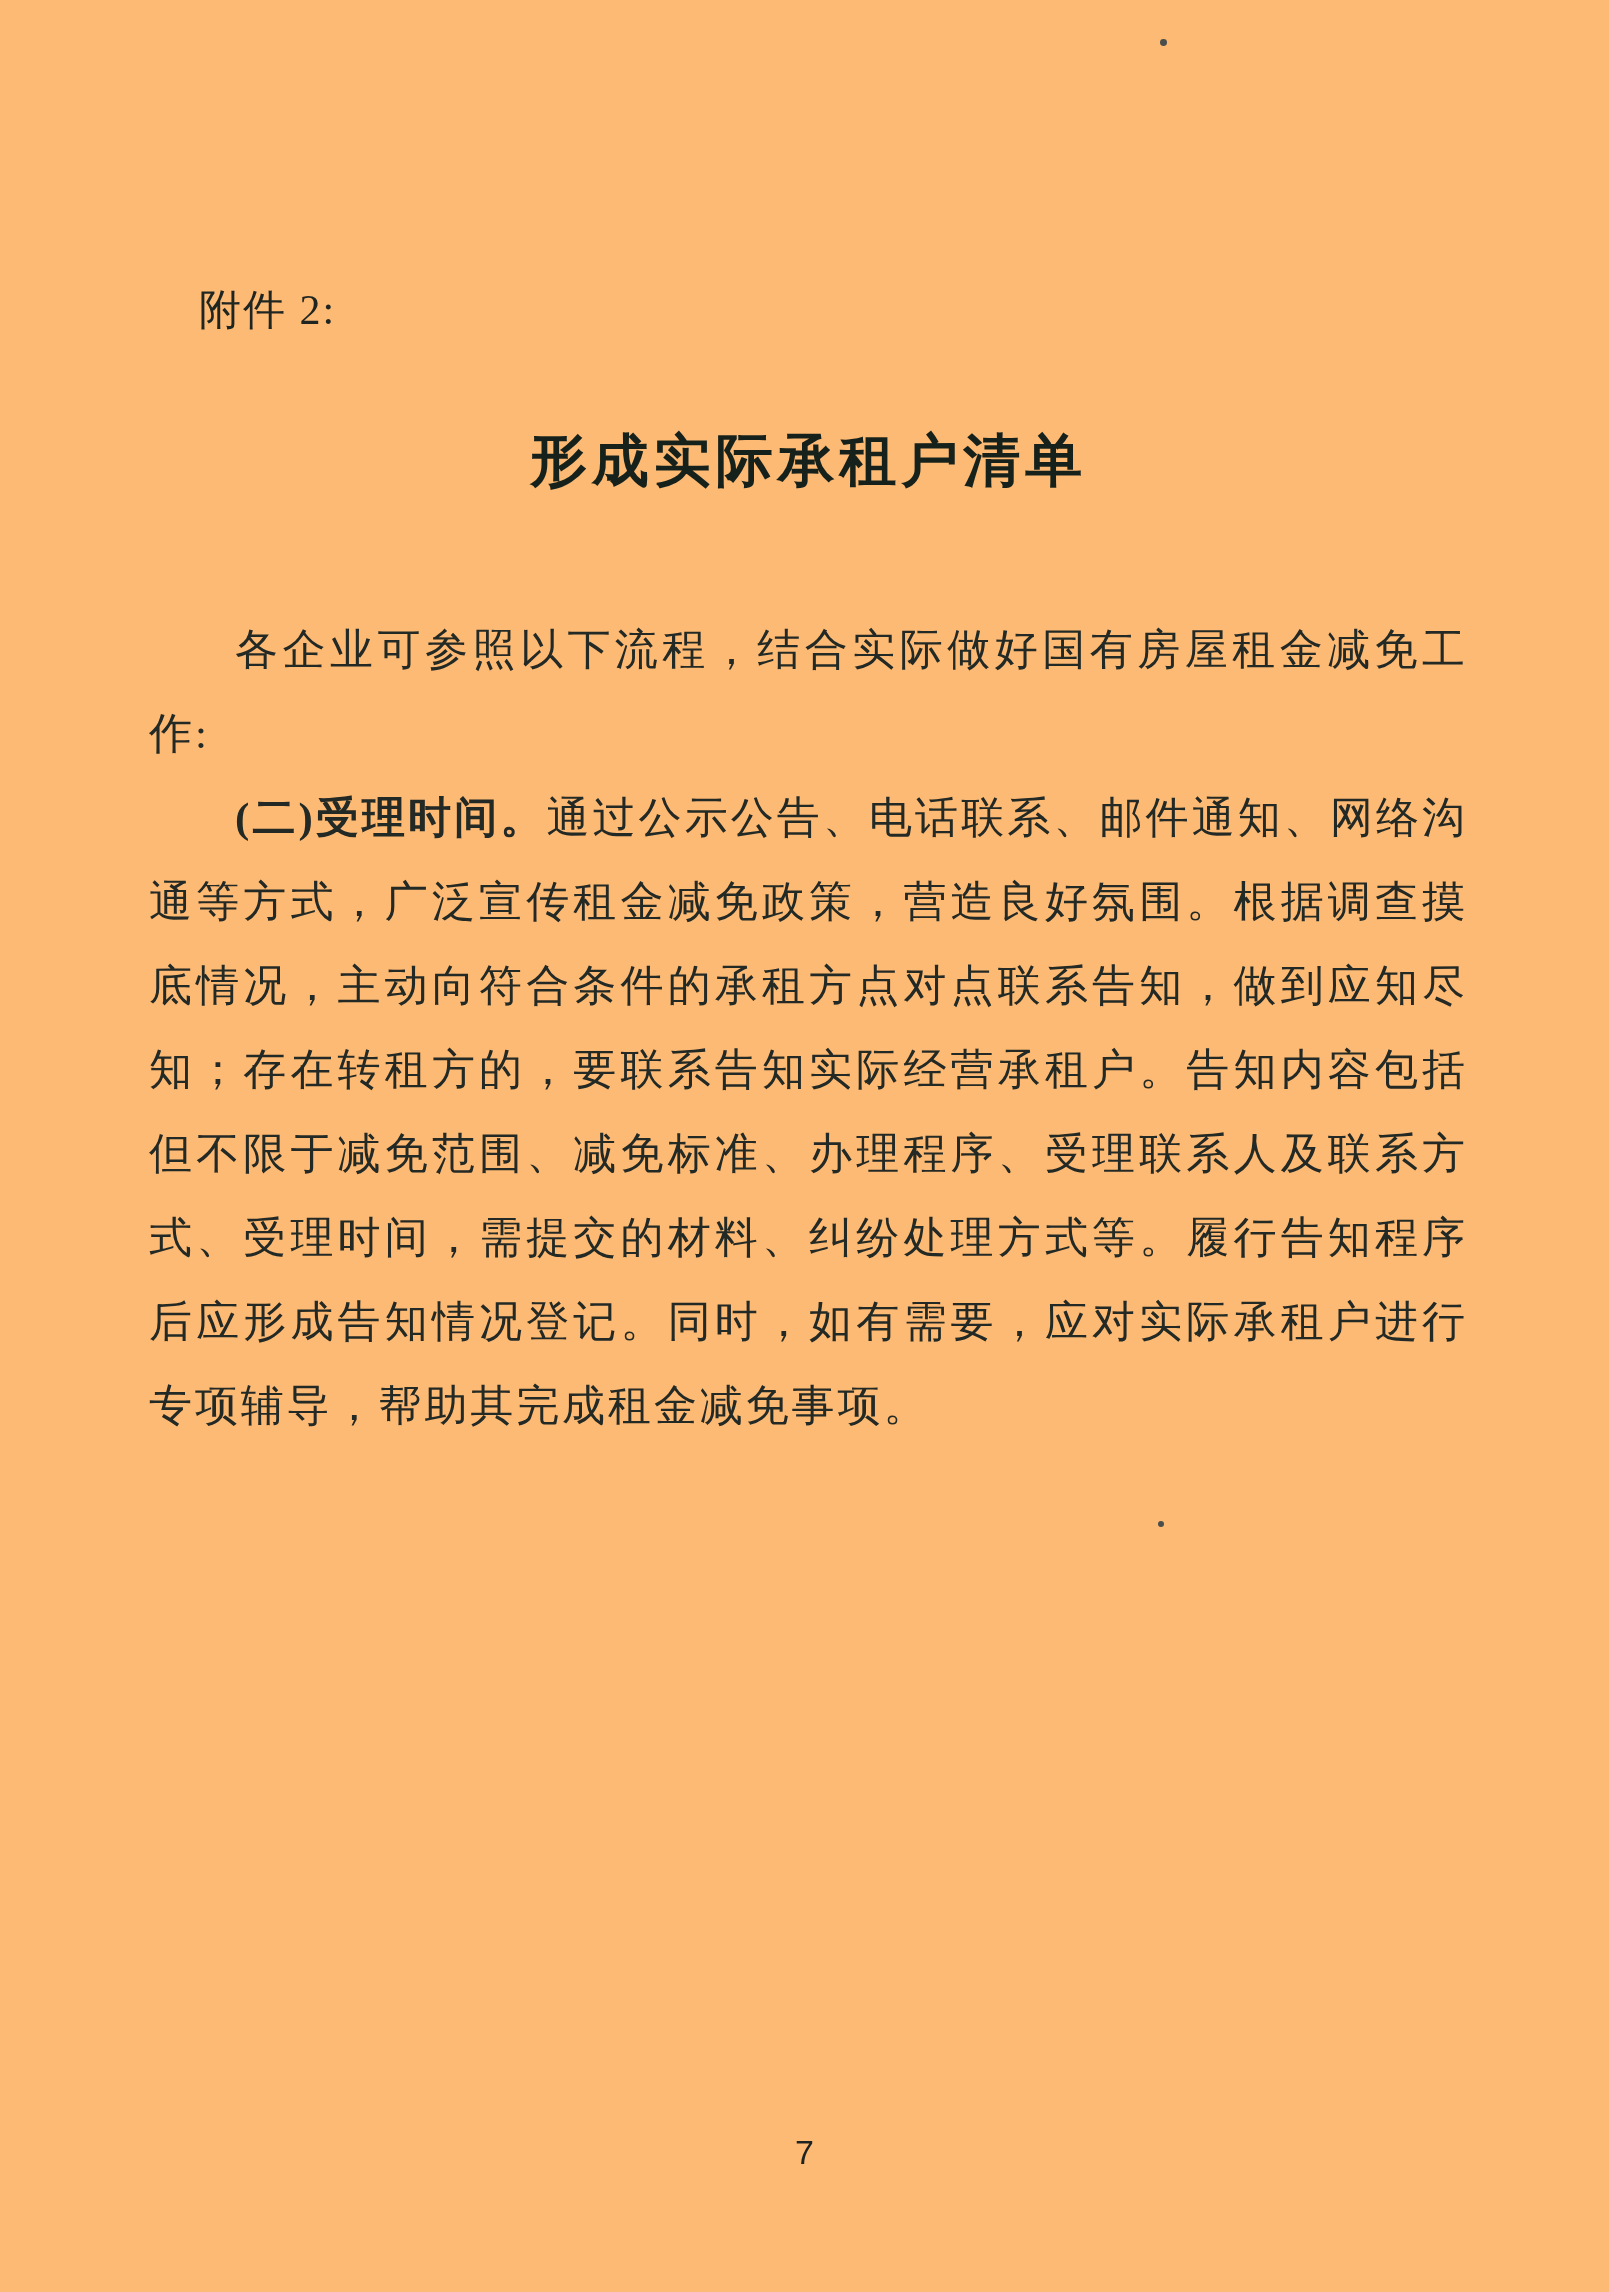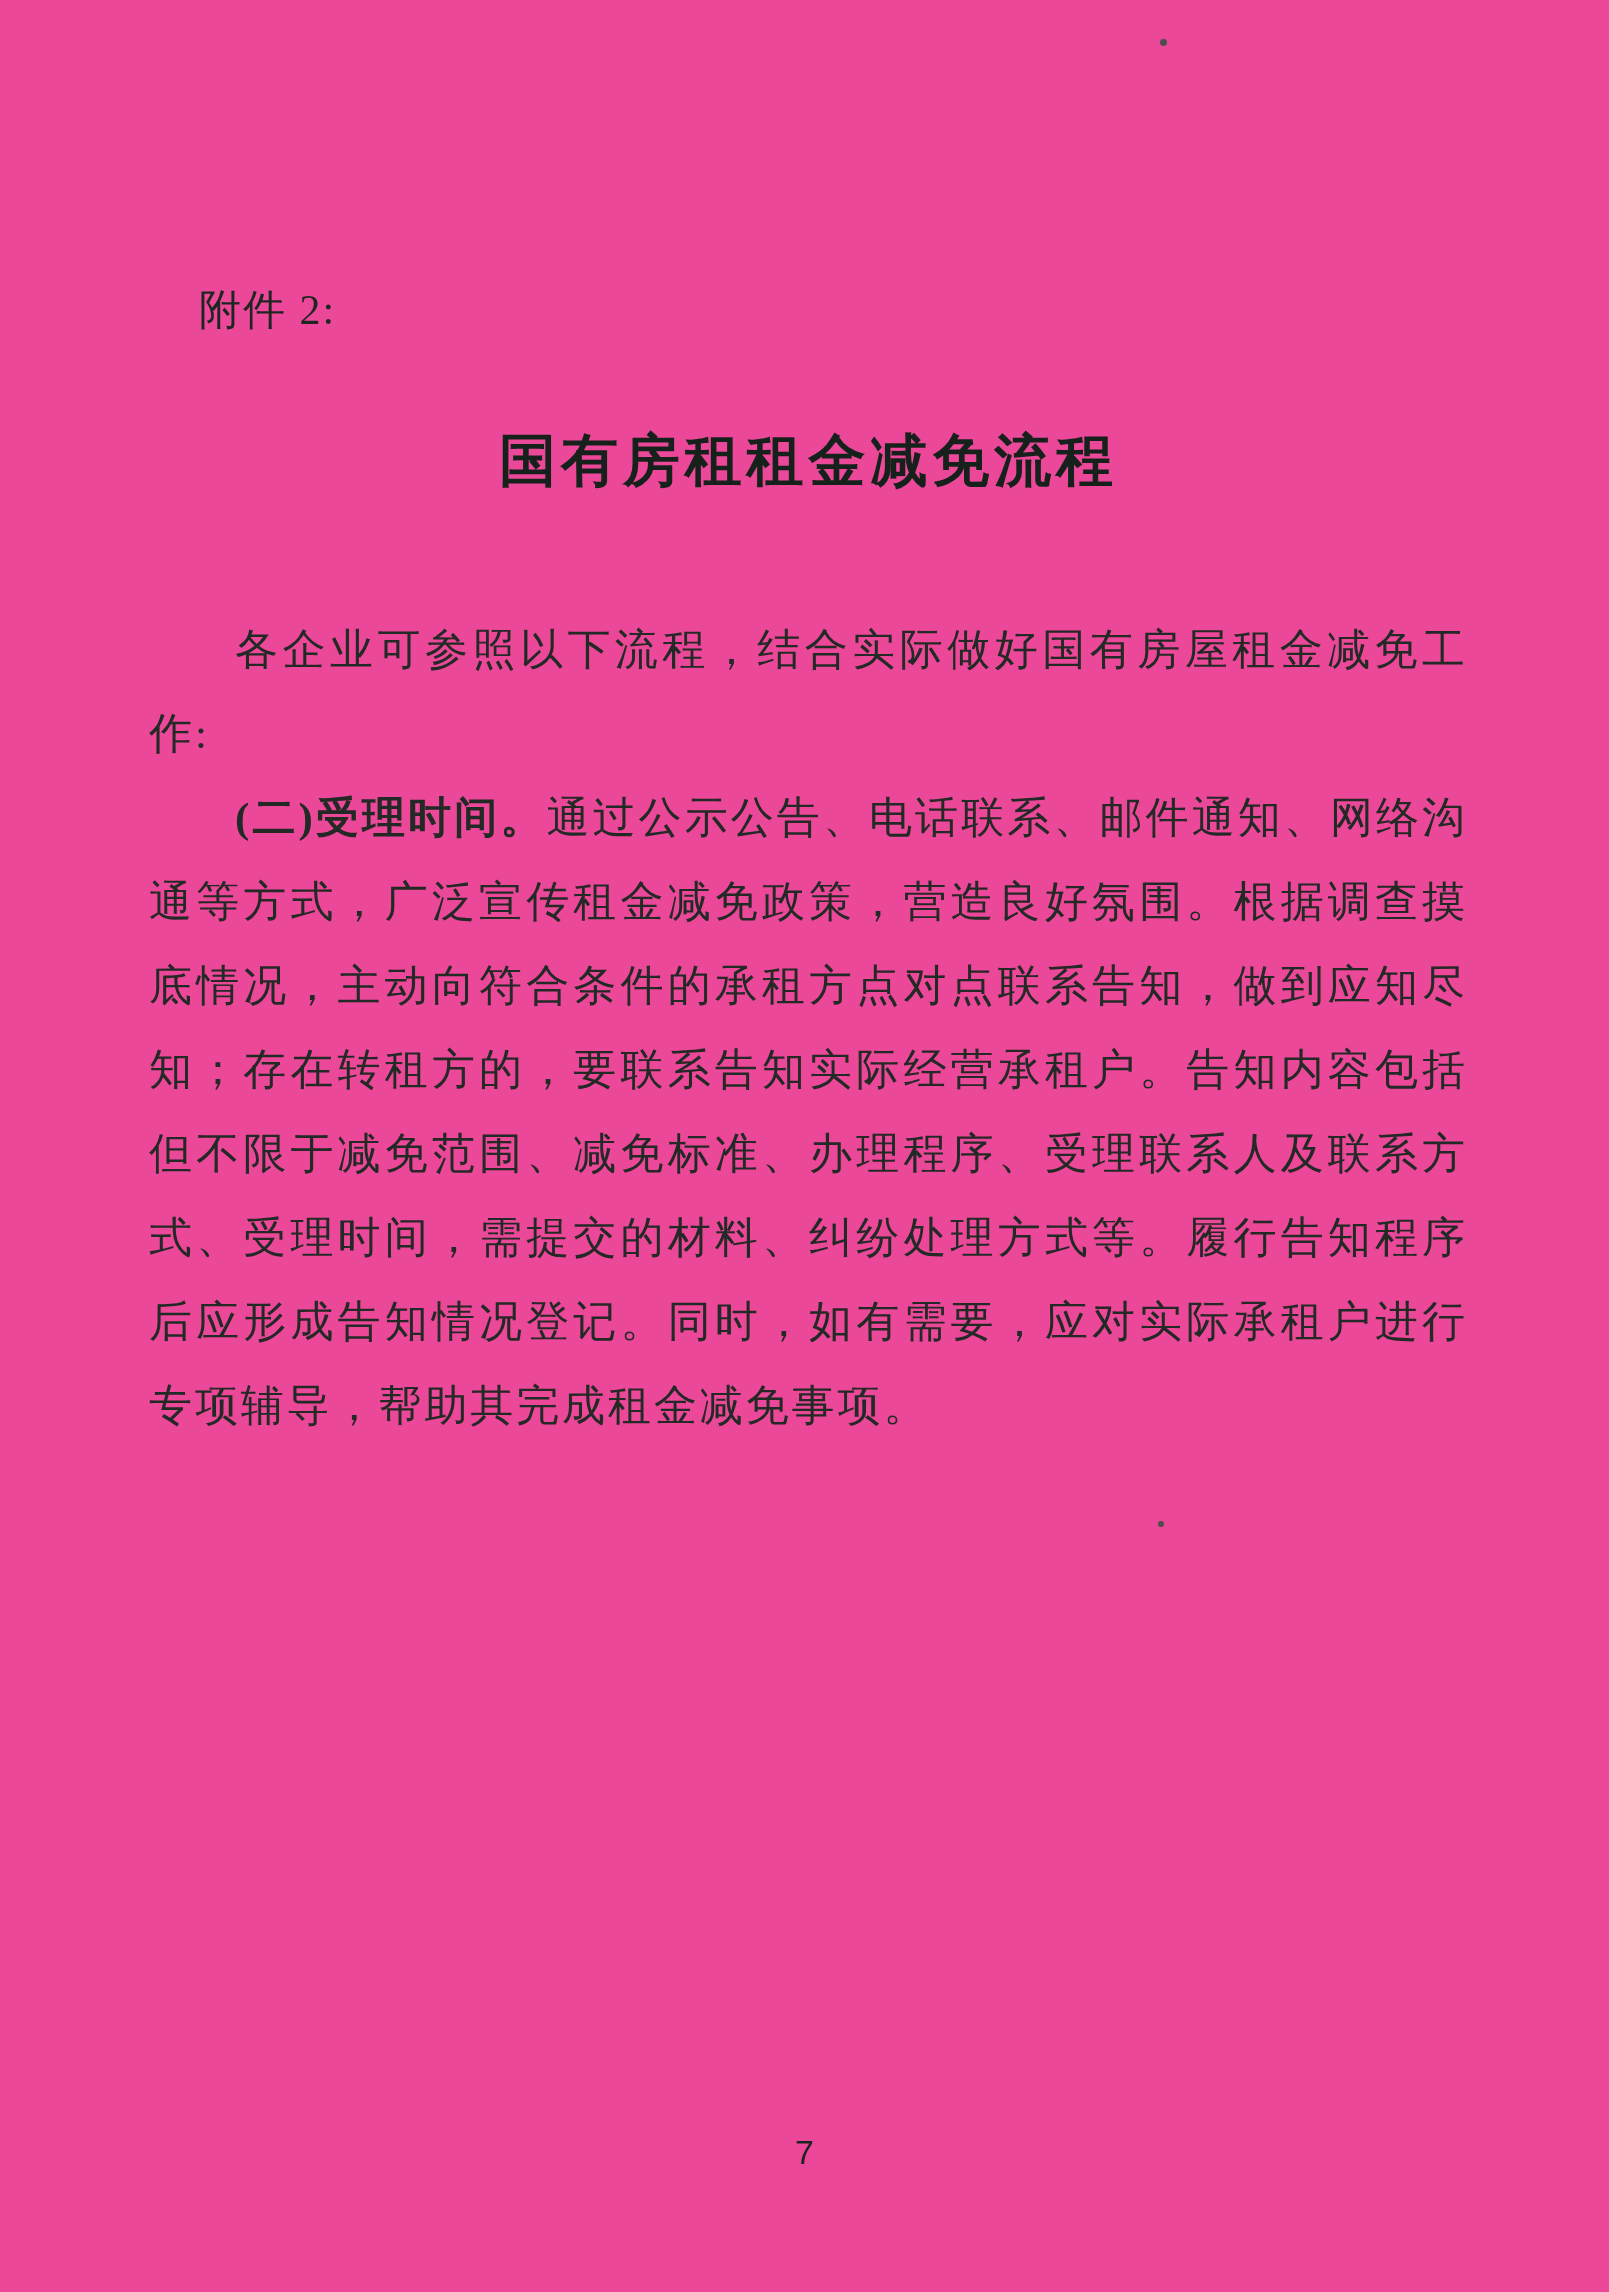--- a/index.html
+++ b/index.html
@@ -2,21 +2,21 @@
 <html><head>
 <meta charset="utf-8">
 <style>
   html, body { margin: 0; padding: 0; }
   body { background: #dedede; }
 
   .page {
     position: relative;
     width: 1609px;
     height: 2293px;
-    background: #ec4899;
+    background: #fdba74;
     overflow: hidden;
     font-family: "Liberation Serif", "DejaVu Serif", serif;
     color: #1f2622;
   }
 
   .attachment-label {
     position: absolute;
     top: 282px;
     left: 199px;
     font-size: 42px;
@@ -77,21 +77,21 @@
   .scan-dot-top   { top: 39px;   left: 1160px; width: 6.9px; height: 6.9px; }
   .scan-dot-inline{ top: 1521px; left: 1158px; width: 5.9px; height: 5.9px; }
 </style>
 </head>
 <body>
 
 <div class="page">
 
   <div class="attachment-label">附件 2:</div>
 
-  <h1 class="doc-title">国有房租租金减免流程</h1>
+  <h1 class="doc-title">形成实际承租户清单</h1>
 
   <div class="doc-body">
 
     <p class="para"><span>各企业可参照以下流程，结合实际做好国有房屋租金减免工作:</span></p>
 
 
     <p class="para"><span class="para-lead">(二)受理时间。</span><span>通过公示公告、电话联系、邮件通知、网络沟通等方式，广泛宣传租金减免政策，营造良好氛围。根据调查摸底情况，主动向符合条件的承租方点对点联系告知，做到应知尽知；存在转租方的，要联系告知实际经营承租户。告知内容包括但不限于减免范围、减免标准、办理程序、受理联系人及联系方式、受理时间，需提交的材料、纠纷处理方式等。履行告知程序后应形成告知情况登记。同时，如有需要，应对实际承租户进行专项辅导，帮助其完成租金减免事项。</span></p>
 
   </div>
 

